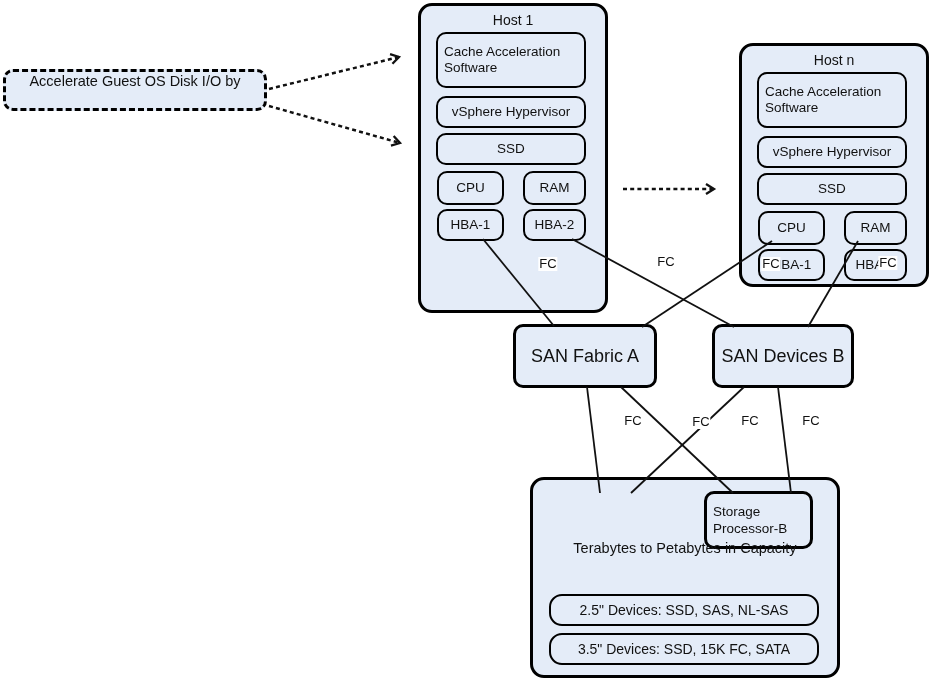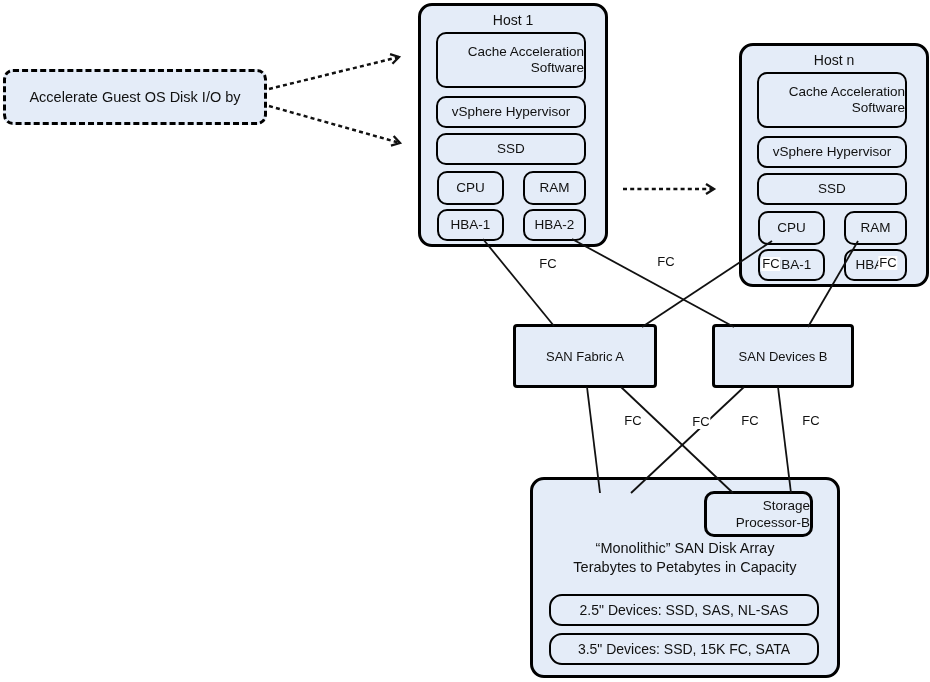--- a/index.html
+++ b/index.html
@@ -11,29 +11,29 @@
   .node {
     position:absolute; box-sizing:border-box; background:var(--fill);
     border:3px solid var(--border); border-radius:13px;
     display:flex; flex-direction:column; align-items:center; justify-content:center;
     text-align:center; z-index:1;
   }
   .host { justify-content:flex-start; border-radius:14px; }
   .host-title { position:absolute; top:6px; left:0; width:100%; text-align:center; font-size:14px; }
   .inner { position:absolute; box-sizing:border-box; background:var(--fill);
     border:2.5px solid var(--border); border-radius:10px;
-    display:flex; align-items:center; justify-content:center; text-align:right;
-    font-size:13.5px; line-height:16px; padding:1px 0; }
+    display:flex; align-items:center; justify-content:center; text-align:left;
+    font-size:13.5px; line-height:16px; padding:1px 6px; }
   .callout {
-    position:absolute; left:3px; top:69px; width:264px; height:56px; box-sizing:border-box;
+    position:absolute; left:3px; top:69px; width:264px; height:42px; box-sizing:border-box;
     background:var(--fill); border:3px dashed var(--border); border-radius:10px;
-    display:flex; flex-direction:row; align-items:center; justify-content:center;
+    display:flex; flex-direction:column; align-items:center; justify-content:flex-start;
     font-size:14.5px; line-height:19px; z-index:1;
   }
-  .fabric { font-size:13px; border-radius:4px; }
+  .fabric { font-size:18px; border-radius:10px; }
   .storage-caption { position:absolute; left:0; width:100%; text-align:center;
     font-size:14.5px; line-height:19px; }
   .fc { position:absolute; transform:translate(-50%,-50%); font-size:13px;
     background:#ffffff; padding:0 1px; z-index:4; line-height:14px;margin-left:44px; }
   svg.wires { position:absolute; left:0; top:0; z-index:3; pointer-events:none; }
 </style>
 </head>
 <body style="background: rgb(255, 255, 255);">
 
 <svg class="wires" width="930" height="682" viewBox="0 0 930 682">
@@ -55,21 +55,21 @@
   <line x1="587" y1="387" x2="600" y2="493" stroke="#111" stroke-width="1.8"></line>
   <line x1="621" y1="387" x2="733" y2="493" stroke="#111" stroke-width="1.8"></line>
   <line x1="744" y1="387" x2="631" y2="493" stroke="#111" stroke-width="1.8"></line>
   <line x1="778" y1="387" x2="791" y2="493" stroke="#111" stroke-width="1.8"></line>
 </svg>
 
 <div class="callout">
   <span>Accelerate Guest OS Disk I/O by</span>
 </div>
 
-<div class="node host" style="left:418px; top:3px; width:190px; height:244px;">
+<div class="node host" style="left:418px; top:3px; width:190px; height:310px;">
   <div class="host-title">Host 1</div>
   <div class="inner" style="left:15px; top:26px; width:150px; height:56px;">Cache Acceleration Software</div>
   <div class="inner" style="left:15px; top:90px; width:150px; height:32px;">vSphere Hypervisor</div>
   <div class="inner" style="left:15px; top:127px; width:150px; height:32px;">SSD</div>
   <div class="inner" style="left:16px; top:165px; width:67px; height:34px;">CPU</div>
   <div class="inner" style="left:102px; top:165px; width:63px; height:34px;">RAM</div>
   <div class="inner" style="left:16px; top:203px; width:67px; height:32px;">HBA-1</div>
   <div class="inner" style="left:102px; top:203px; width:63px; height:32px;">HBA-2</div>
 </div>
 
@@ -95,20 +95,19 @@
 <span class="fc" style="left:622px; top:262px;">FC</span>
 <span class="fc" style="left:727px; top:264px;">FC</span>
 <span class="fc" style="left:844px; top:263px;">FC</span>
 
 <span class="fc" style="left:589px; top:421px;">FC</span>
 <span class="fc" style="left:657px; top:422px;">FC</span>
 <span class="fc" style="left:706px; top:421px;">FC</span>
 <span class="fc" style="left:767px; top:421px;">FC</span>
 
 <div class="node" style="left:530px; top:477px; width:310px; height:201px; border-radius:14px; justify-content:flex-start;">
-  <div class="inner" style="left:171px; top:11px; width:109px; height:46px; line-height:17px; border-width:3px;">Storage Processor-B</div>
+  <div class="inner" style="left:171px; top:11px; width:109px; height:58px; line-height:17px; border-width:3px;">Storage Processor-B</div>
   <div class="storage-caption" style="top:59px;">
-    <div>“Monolithic” SAN Disk Array</div>
     <div>Terabytes to Petabytes in Capacity</div>
   </div>
   <div class="inner" style="left:16px; top:114px; width:270px; height:32px; border-radius:13px; font-size:14px;">2.5" Devices: SSD, SAS, NL-SAS</div>
   <div class="inner" style="left:16px; top:153px; width:270px; height:32px; border-radius:13px; font-size:14px;">3.5" Devices: SSD, 15K FC, SATA</div>
 </div>
 
 </body></html>

